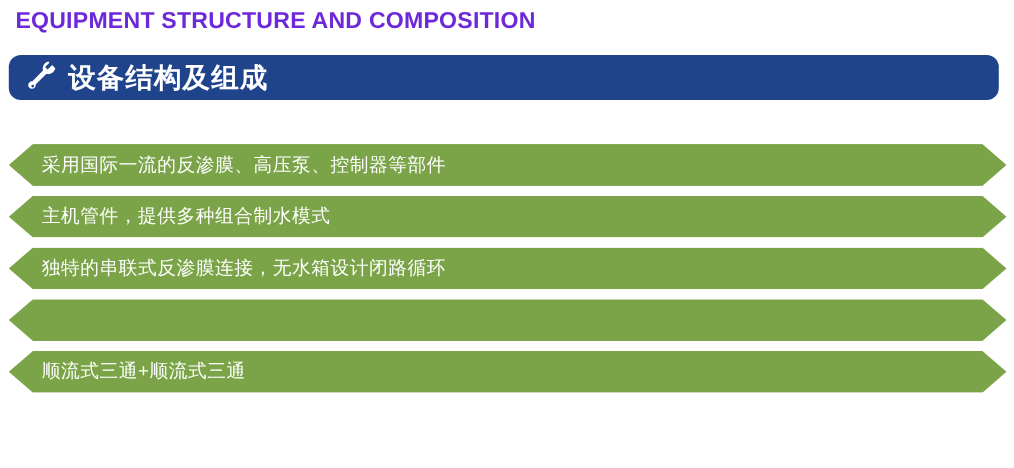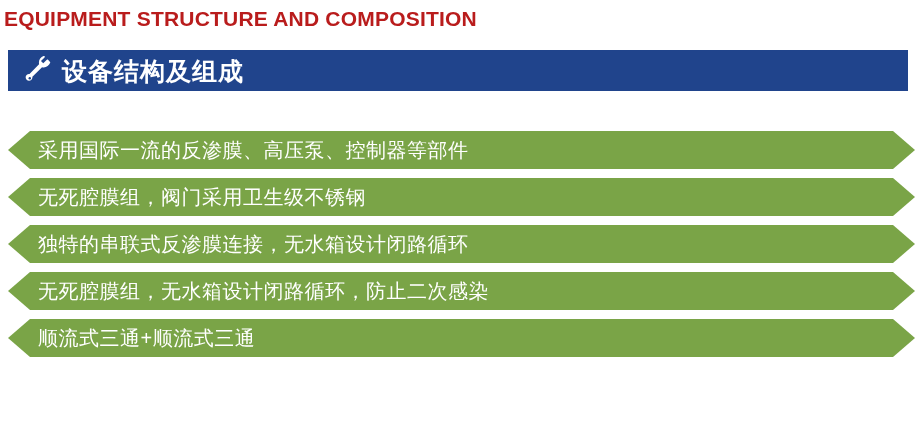--- a/index.html
+++ b/index.html
@@ -11,42 +11,43 @@
     width: 922px;
     height: 425px;
     overflow: hidden;
     font-family: "Liberation Sans", "DejaVu Sans", sans-serif;
     position: relative;
   }
 
   
   #page-title {
     position: absolute;
-    left: 4px;
+    left: 14px;
     top: 5px;
     font-size: 21px;
     font-weight: bold;
     letter-spacing: 0.2px;
-    color: #b91c1c;
+    color: #6d28d9;
     white-space: nowrap;
     line-height: 28px;
   }
 
   
   #section-header {
     position: absolute;
     left: 8px;
     top: 50px;
     width: 900px;
     height: 41px;
     background: #20448c;
     display: flex;
     align-items: center;
     box-sizing: border-box;
     padding-left: 16px;
+    border-radius: 11px;
   }
   #section-header .wrench {
     width: 28px;
     height: 28px;
     flex: 0 0 auto;
     display: block;
     margin-right: 10px;
     margin-top: -1px;
   }
   #section-header .header-text {
@@ -80,21 +81,21 @@
     -webkit-clip-path: polygon(0 0, 100% 0, 100% 0, calc(100% - 22px) 0, 100% 50%, calc(100% - 22px) 100%, 0 100%, 22px 50%);
     clip-path: polygon(22px 0, calc(100% - 22px) 0, 100% 50%, calc(100% - 22px) 100%, 22px 100%, 0 50%);
   }
   .feature-label {
     position: absolute;
     left: 38px;
     top: 0;
     height: 38px;
     line-height: 38px;
     color: #ffffff;
-    font-size: 20px;
+    font-size: 17px;
     letter-spacing: 0.5px;
     white-space: nowrap;
     pointer-events: none;
   }
 </style>
 </head>
 <body>
 
 <div id="page-title">EQUIPMENT STRUCTURE AND COMPOSITION</div>
 
@@ -108,31 +109,30 @@
 
 <div id="features">
 
   <div class="feature-row">
     <div class="feature-shape"></div>
     <div class="feature-label">采用国际一流的反渗膜、高压泵、控制器等部件</div>
   </div>
 
   <div class="feature-row">
     <div class="feature-shape"></div>
-    <div class="feature-label">无死腔膜组，阀门采用卫生级不锈钢</div>
+    <div class="feature-label">主机管件，提供多种组合制水模式</div>
   </div>
 
   <div class="feature-row">
     <div class="feature-shape"></div>
     <div class="feature-label">独特的串联式反渗膜连接，无水箱设计闭路循环</div>
   </div>
 
   <div class="feature-row">
     <div class="feature-shape"></div>
-    <div class="feature-label">无死腔膜组，无水箱设计闭路循环，防止二次感染</div>
   </div>
 
 
   <div class="feature-row">
     <div class="feature-shape"></div>
     <div class="feature-label">顺流式三通+顺流式三通</div>
   </div>
 
 </div>
 

